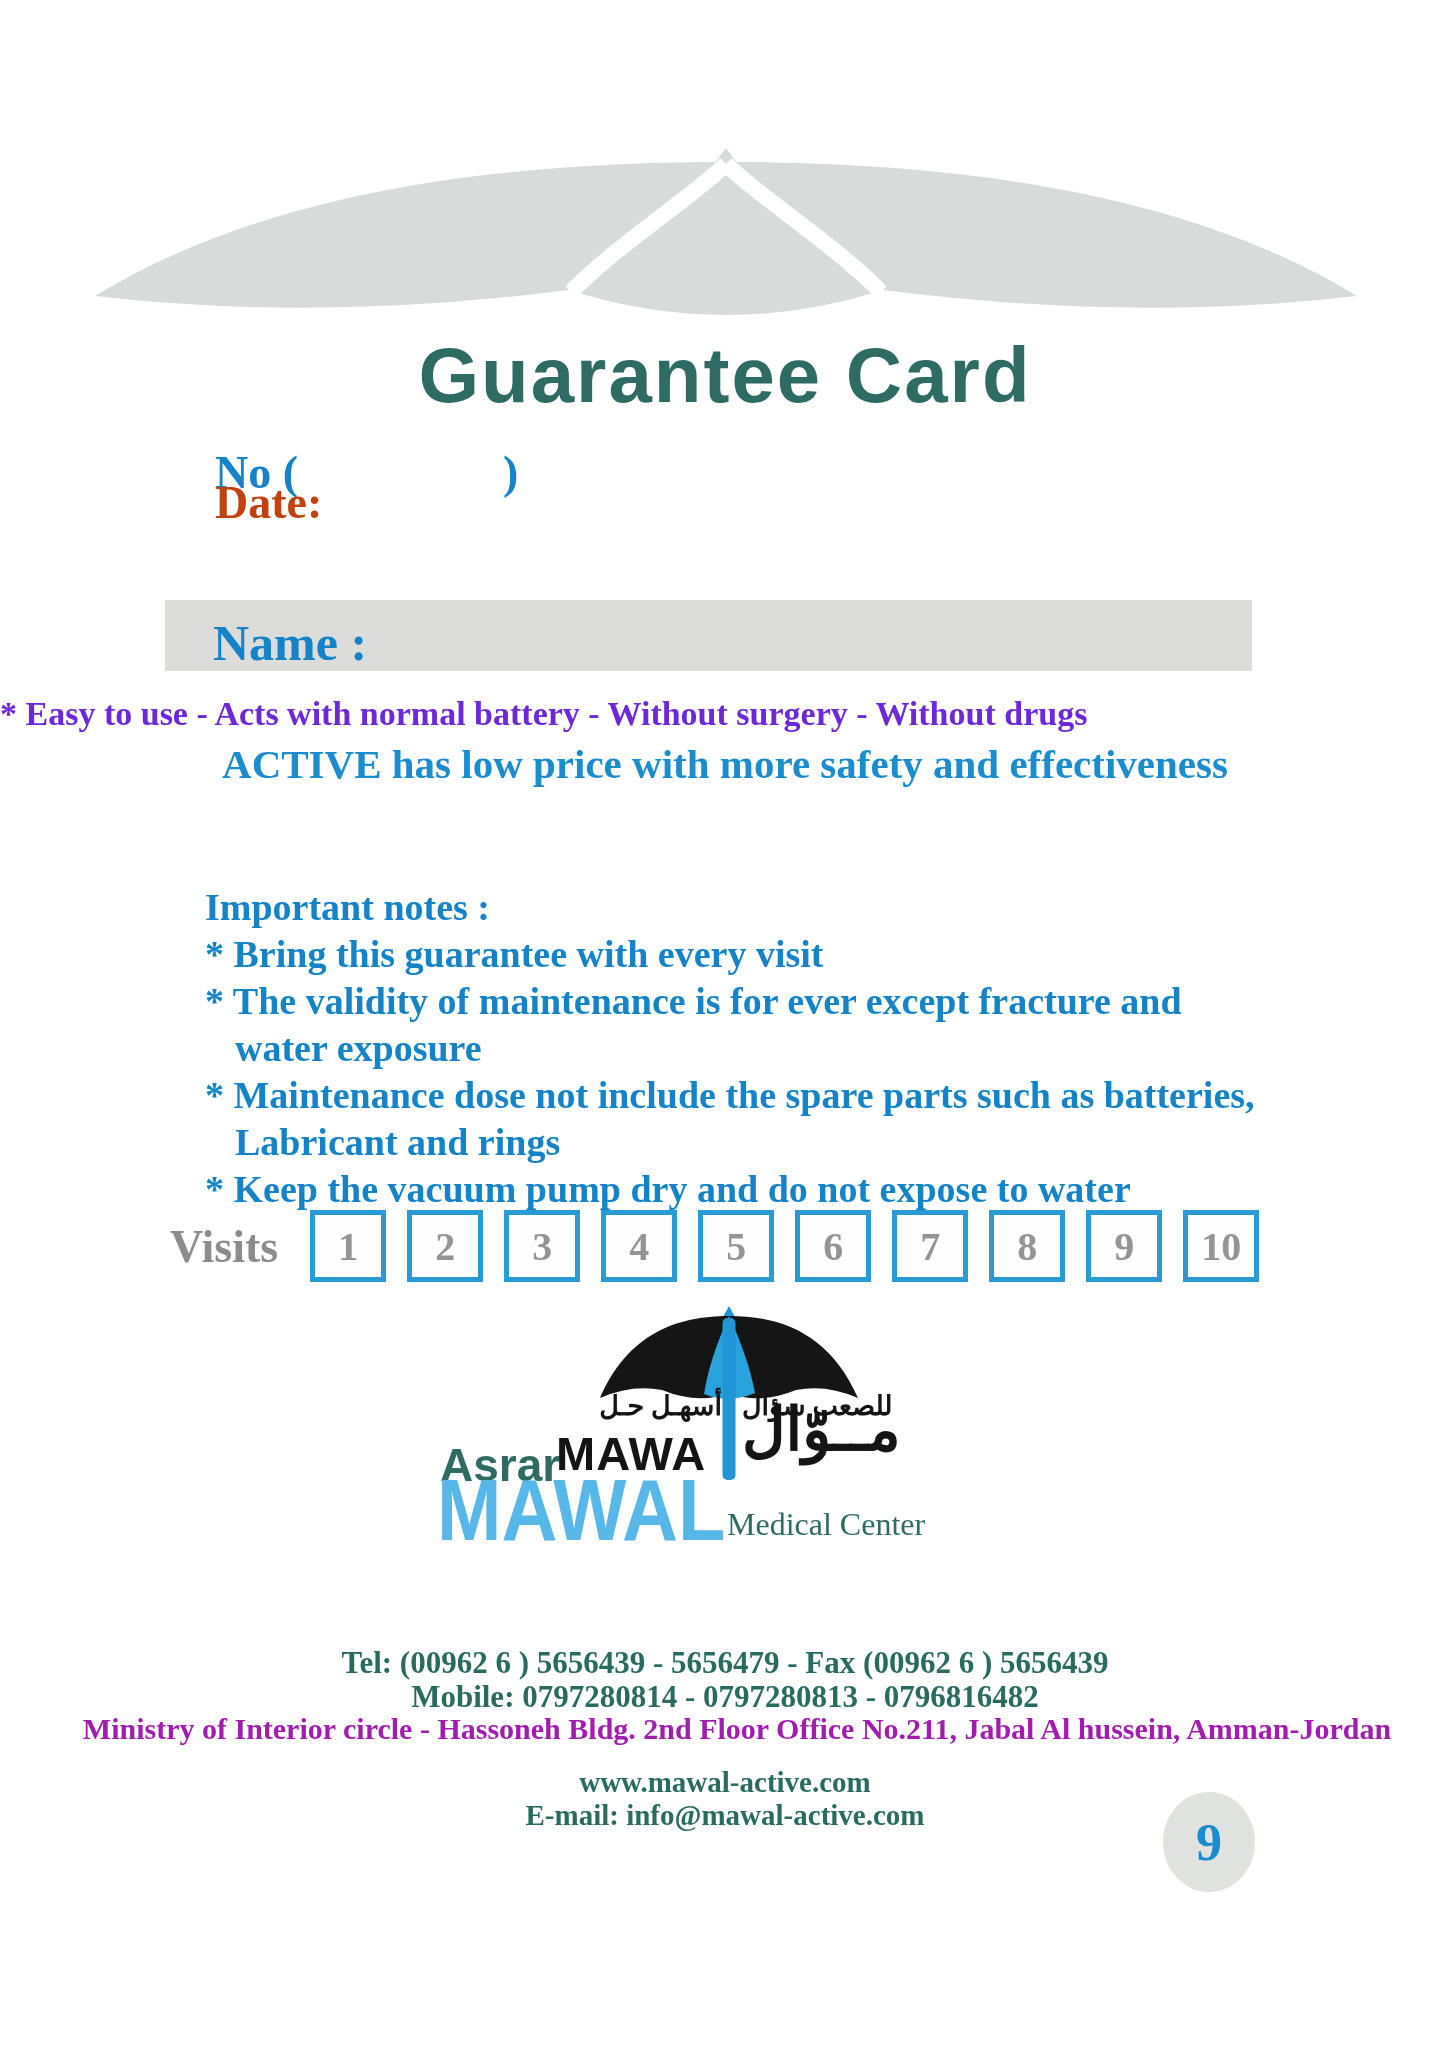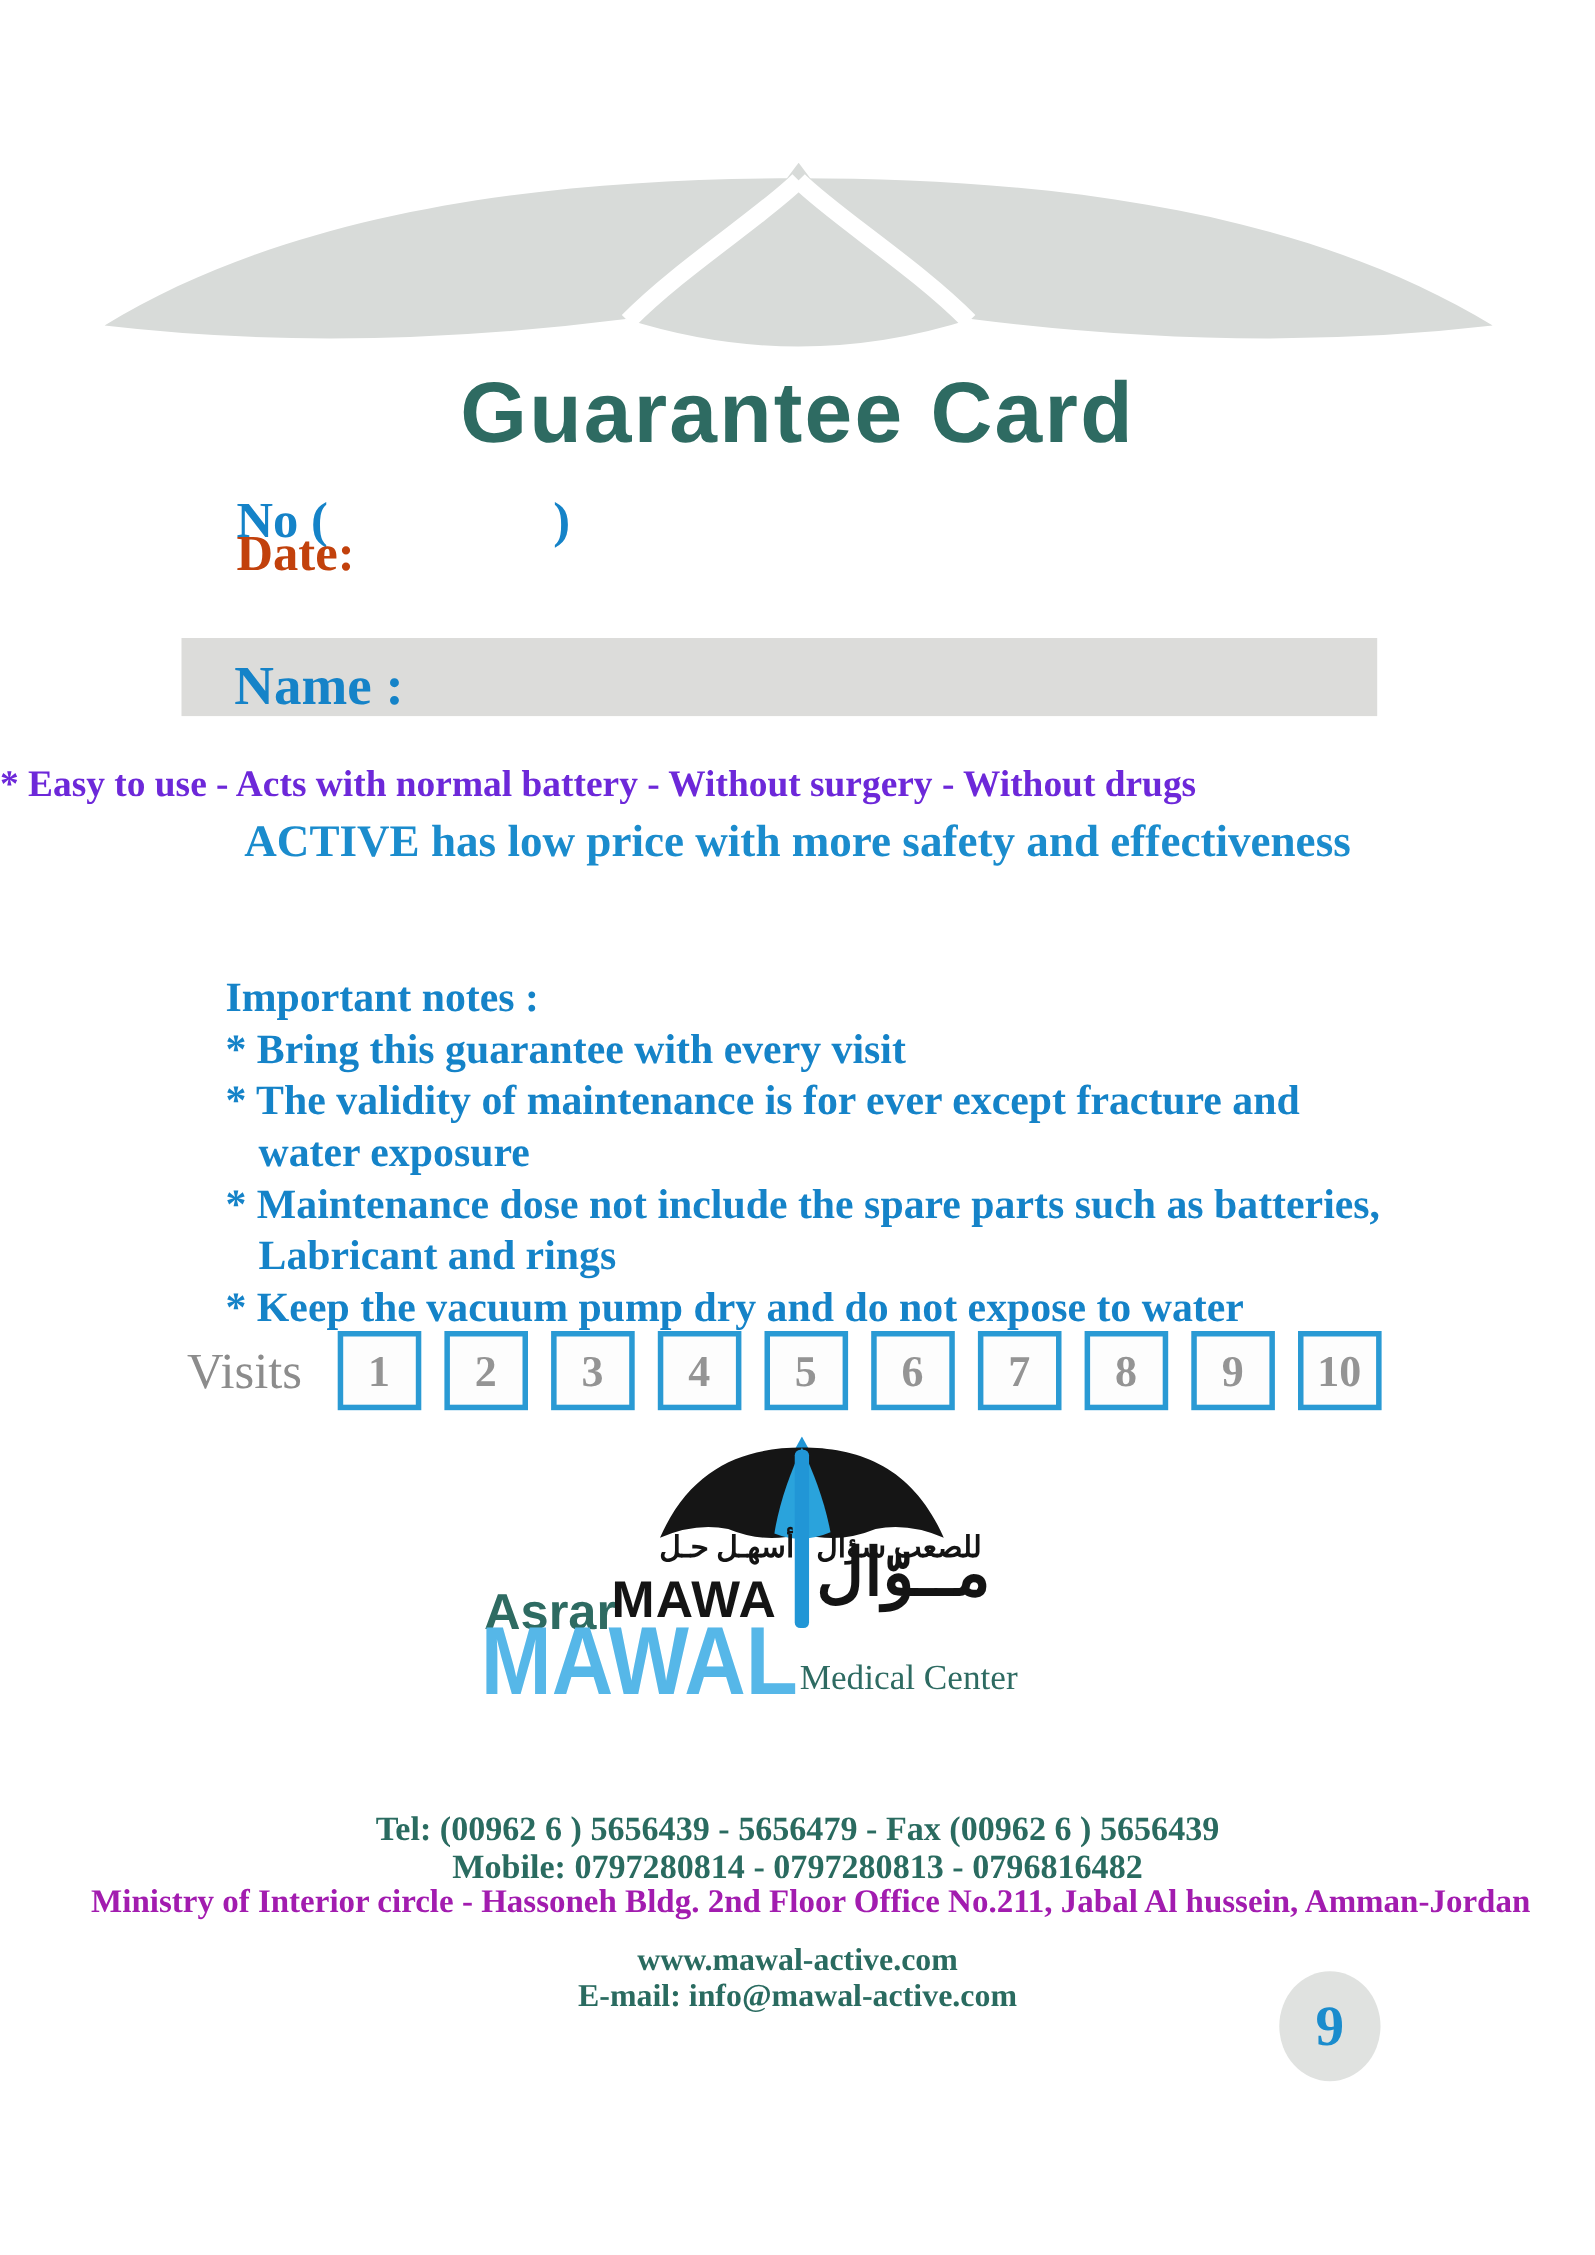--- a/index.html
+++ b/index.html
@@ -15,21 +15,21 @@
     position:absolute; left:0; top:330px; width:100%; text-align:center;
     font-family:"Liberation Sans", sans-serif; font-weight:bold; font-size:78px;
     letter-spacing:2px; color:#2e6b62;
   }
   
   .no-line { position:absolute; left:215px; top:418px; font-size:46px; font-weight:bold; color:#1583c8;margin-top:28px; }
   .no-gap { display:inline-block; width:205px; height:10px; }
   .date-line { position:absolute; left:215px; top:476px; font-size:46px; font-weight:bold; color:#c2410c; }
   
   .name-bar {
-    position:absolute; left:165px; top:580px; width:1087px; height:71px;
+    position:absolute; left:165px; top:600px; width:1087px; height:71px;
     background:#dcdcda;
   }
   .name-label {
     position:absolute; left:48px; top:0; line-height:86px;
     font-size:50px; font-weight:bold; color:#1583c8;
   }
   .name-blank { position:absolute; left:240px; top:10px; width:800px; height:66px; }
   
   .feature1 {
     position:absolute; left:0; top:695px; width:100%; text-align:left;
@@ -43,21 +43,21 @@
   .notes { position:absolute; left:205px; top:884px; width:1180px; }
   .notes-heading, .note-line {
     font-size:38px; font-weight:bold; color:#1583c8; line-height:47px;
   }
   .note-line.indent { padding-left:30px; }
   
   .visits-row {
     position:absolute; left:170px; top:1210px; display:flex; align-items:center;
   }
   .visits-label {
-    font-size:46px; font-weight:normal; color:#8c8c8c; margin-right:32px;
+    font-size:46px; font-weight:bold; color:#8c8c8c; margin-right:32px;
   }
   .visit-box {
     width:76px; height:72px; border:5px solid #2a9ad4; background:#fdfdfd;
     display:flex; align-items:center; justify-content:center;
     font-size:40px; font-weight:bold; color:#949494; margin-right:21px;
   }
   .visit-box:last-child { margin-right:0; }
   
   .logo-umbrella { position:absolute; left:598px; top:1306px; width:262px; height:178px; z-index:1; }
   .arabic-tag-left {

